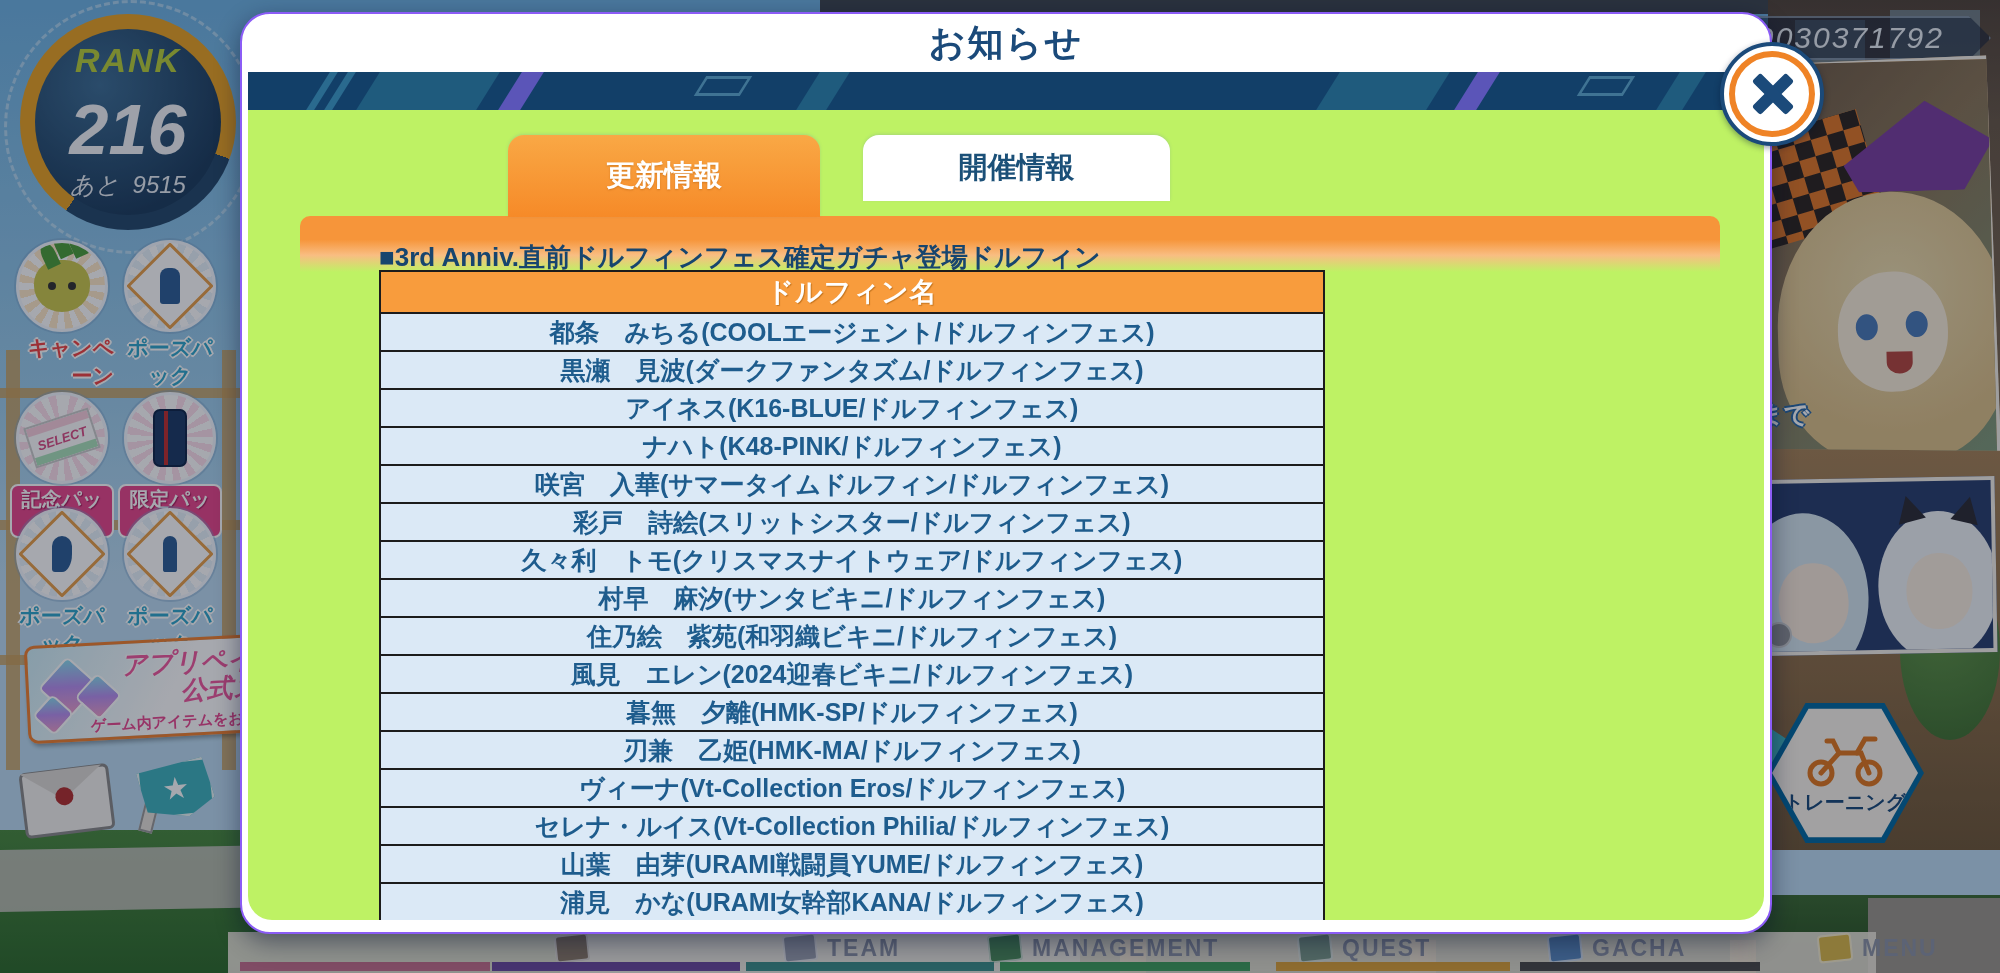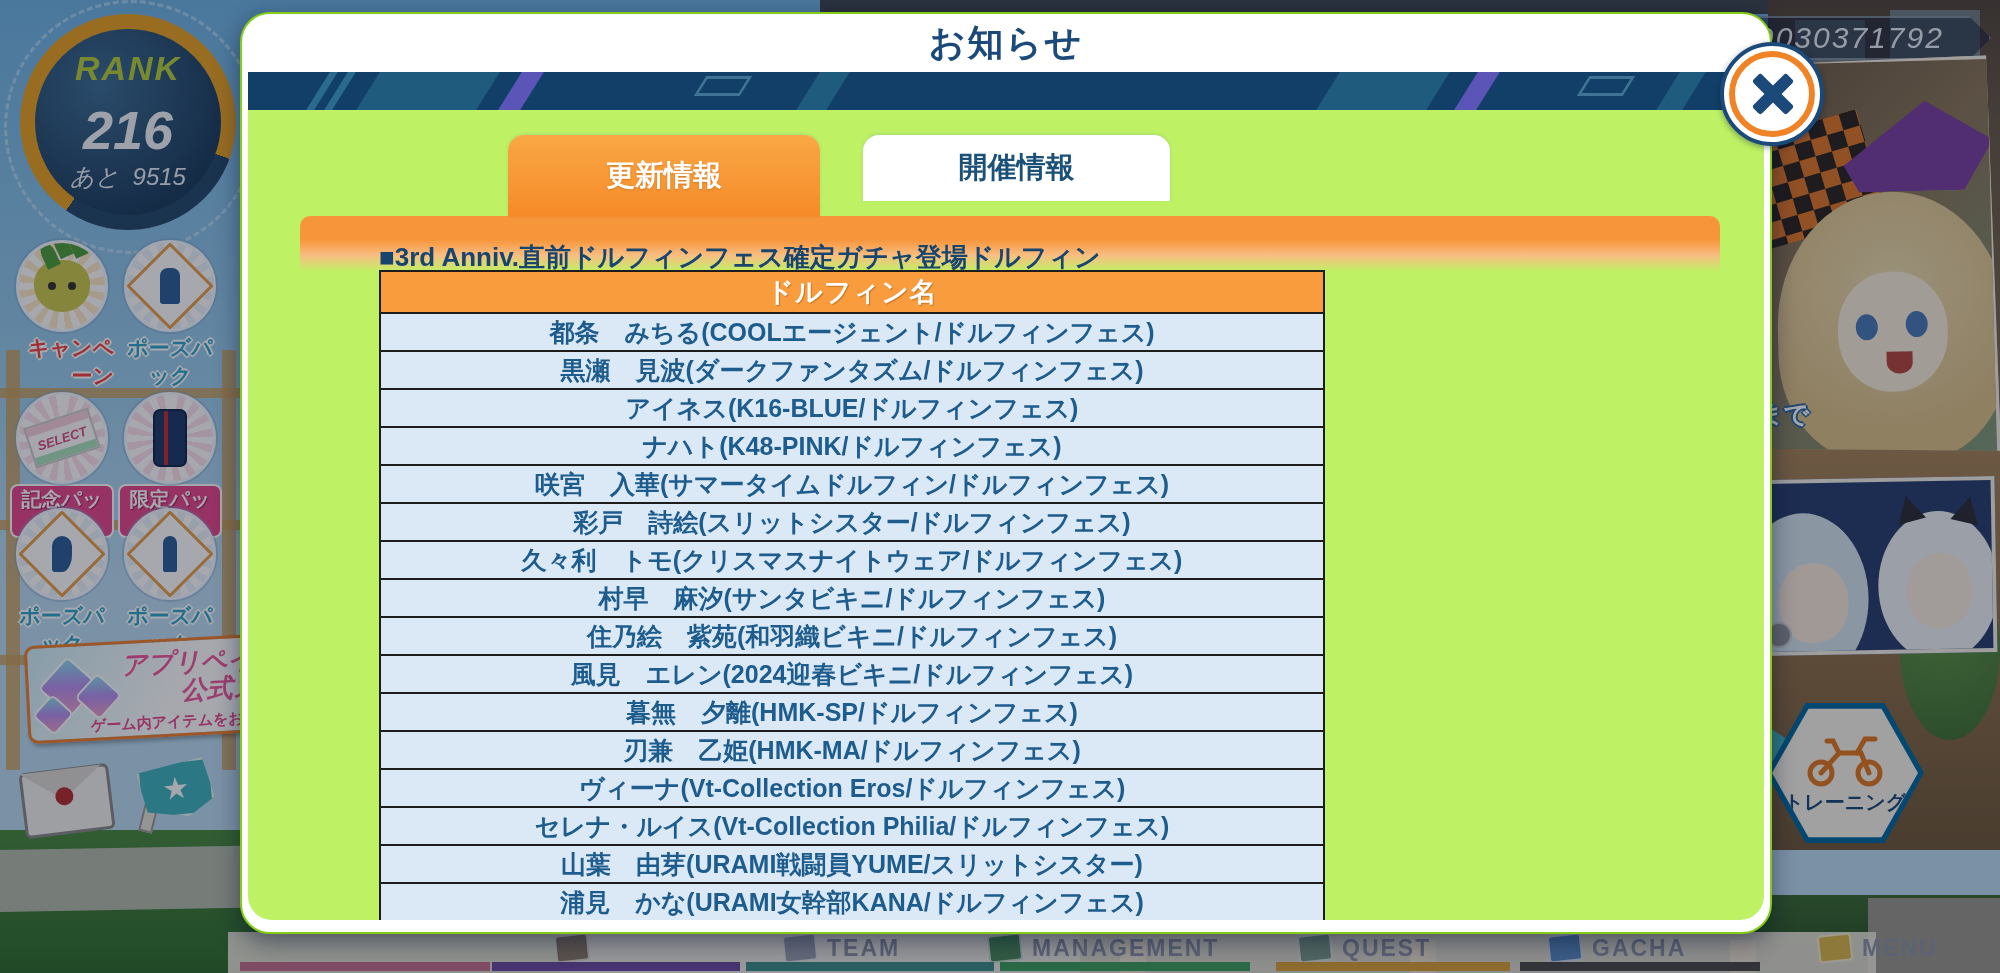--- a/index.html
+++ b/index.html
@@ -33,21 +33,21 @@
   #hud-left{position:absolute;inset:0;z-index:10;}
   .rank-ring-outer{left:4px;top:0;width:248px;height:248px;border-radius:50%;
     border:3px dashed rgba(225,240,250,.5);}
   .rank-gauge{left:20px;top:14px;width:216px;height:216px;border-radius:50%;
     background:conic-gradient(from 215deg,#e9a324 0deg 255deg,#25496b 255deg 360deg);
     display:flex;align-items:center;justify-content:center;}
   .rank-inner{width:186px;height:186px;border-radius:50%;
     background:radial-gradient(circle at 35% 30%,#3e6f96,#1d3d5e 75%);
     color:#fff;text-align:center;display:flex;flex-direction:column;align-items:center;justify-content:center;}
   .rank-label{color:#b9cf3a;font-style:italic;font-weight:bold;font-size:34px;letter-spacing:2px;line-height:1;}
-  .rank-value{font-size:54px;font-weight:bold;font-style:italic;line-height:1;margin-top:18px;color:#f2f5f8;}
+  .rank-value{font-size:70px;font-weight:bold;font-style:italic;line-height:1;margin-top:18px;color:#f2f5f8;}
   .rank-next{font-size:24px;font-style:italic;margin-top:4px;color:#e8eef4;}
 
   .badge{width:104px;text-align:center;}
   .badge-circle{width:86px;height:86px;margin:0 auto;border-radius:50%;
     background:repeating-conic-gradient(#ffffff 0deg 11deg,#e8f2fa 11deg 22deg);
     border:3px solid #f5f9ff;box-shadow:0 0 0 2px rgba(120,160,200,.4);
     display:flex;align-items:center;justify-content:center;position:relative;overflow:hidden;}
   .badge-label{font-size:21px;font-weight:bold;margin-top:2px;
     text-shadow:-2px 0 #fff,2px 0 #fff,0 -2px #fff,0 2px #fff,1px 1px #fff,-1px -1px #fff;}
   .lbl-orange{color:#ef4444;text-align:right;}
@@ -125,21 +125,21 @@
   .nav-item{position:absolute;top:2px;display:flex;align-items:center;gap:10px;}
   .nav-icon{width:30px;height:24px;border-radius:4px;transform:rotate(-6deg);border:2px solid rgba(255,255,255,.7);}
   .nav-label{font-size:23px;font-weight:bold;color:#8b94a6;letter-spacing:2px;}
   .nav-stripe{position:absolute;top:30px;height:9px;}
 
   
   #dim{position:absolute;inset:0;background:rgba(8,14,30,.36);z-index:20;}
 
   
   #dialog{position:absolute;left:240px;top:12px;width:1528px;height:918px;z-index:40;
-    background:#fff;border:2px solid #84cc16;border-radius:30px;
+    background:#fff;border:2px solid #8b5cf6;border-radius:30px;
     box-shadow:0 8px 24px rgba(0,10,40,.45);overflow:visible;}
   .dlg-title{position:absolute;left:0;top:0;width:100%;height:58px;display:flex;align-items:center;justify-content:center;
     color:#1b4a7a;font-size:36px;font-weight:bold;letter-spacing:2px;}
   .dlg-strip{position:absolute;left:6px;top:58px;width:1516px;height:38px;background:#123f68;overflow:hidden;}
   .dlg-strip i{position:absolute;top:0;height:38px;transform:skewX(-32deg);}
   .sp-teal{background:#1f5b7d;}
   .sp-purple{background:#5b55b8;}
   .sp-box{border:3px solid #3f7393;background:transparent!important;height:14px!important;top:4px!important;}
   .sp-slash{width:8px;background:#2a6a8e;}
   .dlg-content{position:absolute;left:6px;top:96px;width:1516px;height:810px;background:#bef264;
@@ -443,21 +443,21 @@
 
             <tr>
               <td>ヴィーナ(Vt-Collection Eros/ドルフィンフェス)</td>
             </tr>
 
             <tr>
               <td>セレナ・ルイス(Vt-Collection Philia/ドルフィンフェス)</td>
             </tr>
 
             <tr>
-              <td>山葉　由芽(URAMI戦闘員YUME/スリットシスター)</td>
+              <td>山葉　由芽(URAMI戦闘員YUME/ドルフィンフェス)</td>
             </tr>
 
             <tr>
               <td>浦見　かな(URAMI女幹部KANA/ドルフィンフェス)</td>
             </tr>
 
           </tbody>
       </table>
     </div>
   </div>

